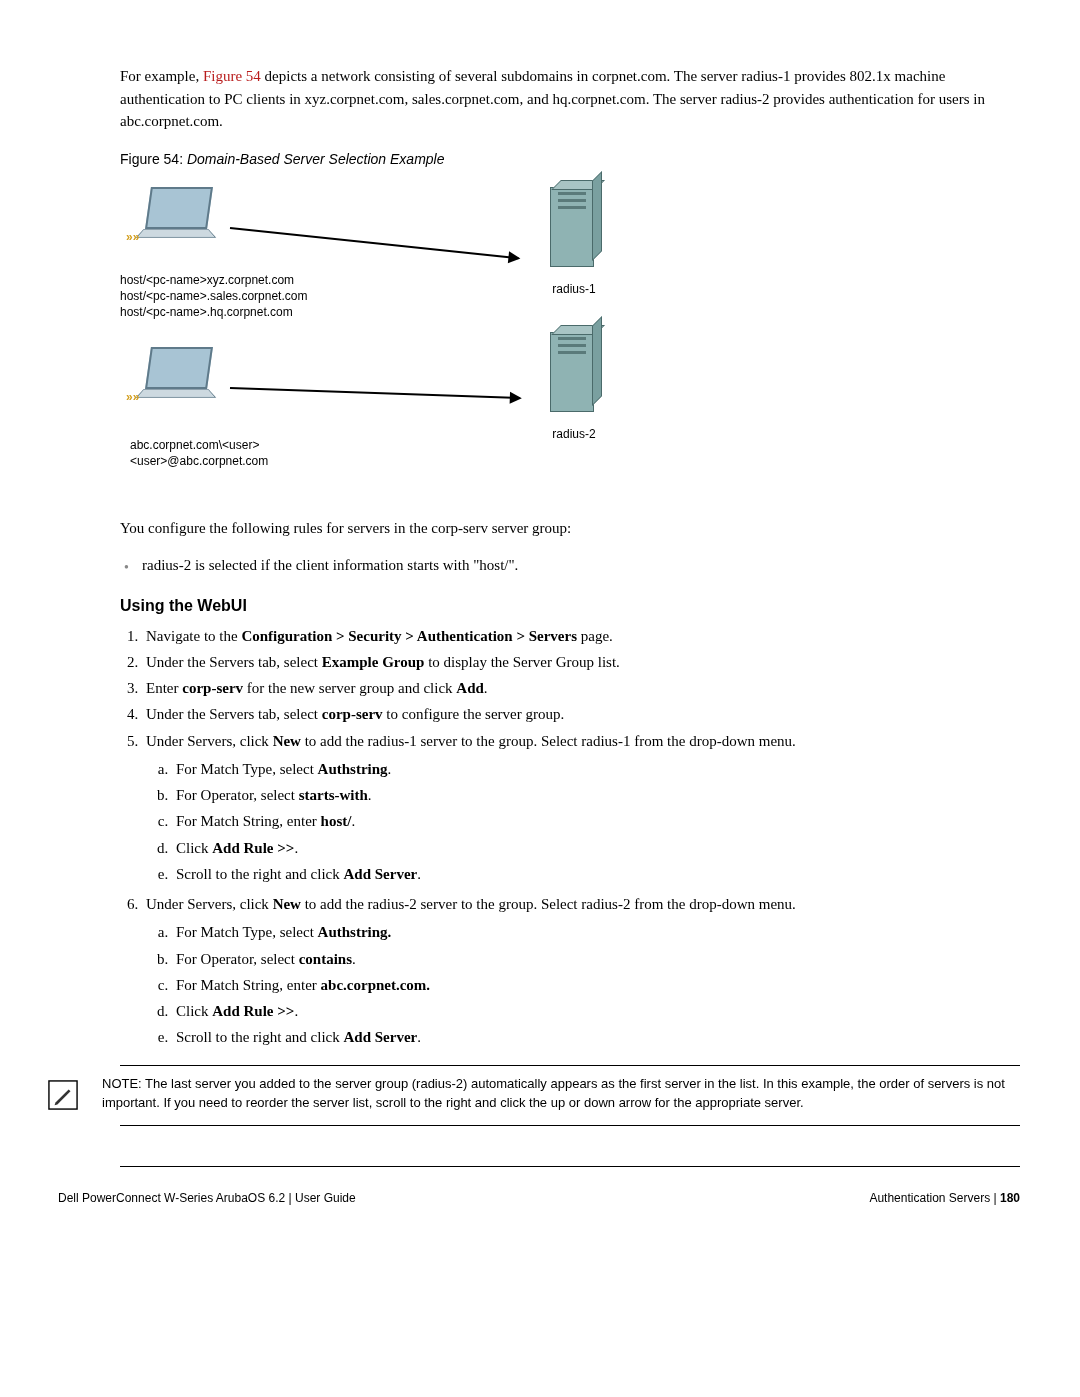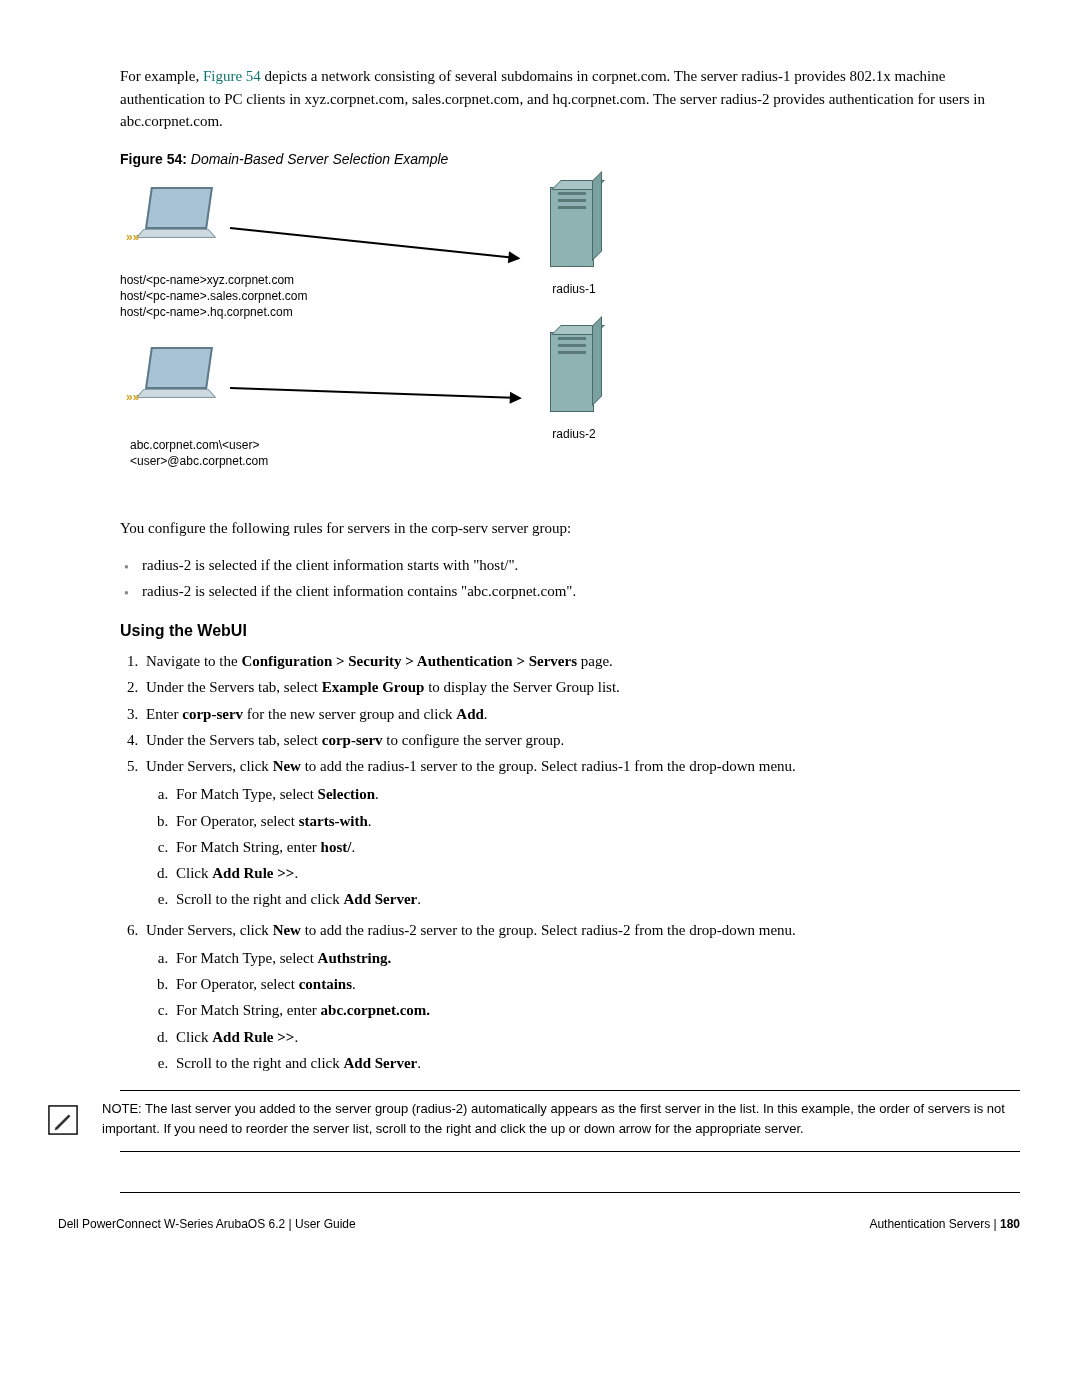--- a/index.html
+++ b/index.html
@@ -14,28 +14,28 @@
   .page {
     padding: 65px 60px 30px 120px;
     position: relative;
     box-sizing: border-box;
   }
   .para {
     line-height: 1.5;
     margin: 0 0 14px 0;
   }
   .link {
-    color: #0f766e;
+    color: #b91c1c;
   }
   .fig-caption {
     font-family: Arial, Helvetica, sans-serif;
     font-size: 14px;
     margin: 18px 0 10px 0;
   }
-  .fig-caption .bold { font-weight: bold; }
+  .fig-caption .bold { font-weight: normal; }
   .fig-caption .italic { font-style: italic; }
   .diagram {
     position: relative;
     width: 560px;
     height: 310px;
     margin: 10px 0 30px 0;
     font-family: Arial, Helvetica, sans-serif;
     font-size: 12px;
   }
   .laptop {
@@ -260,33 +260,32 @@
       <div class="server-label">radius-2</div>
     </div>
     <div class="dlabel" style="left:10px; top:260px; white-space:pre;">abc.corpnet.com\&lt;user&gt;
 &lt;user&gt;@abc.corpnet.com</div>
   </div>
 
   <p class="para">You configure the following rules for servers in the corp-serv server group:</p>
 
   <ul class="bullets">
     <li>radius-2 is selected if the client information starts with "host/".</li>
-    <li>radius-2 is selected if the client information contains "abc.corpnet.com".</li>
   </ul>
 
   <div class="section-h">Using the WebUI</div>
 
   <ol class="steps">
     <li><span>Navigate to the </span><span class="bold">Configuration &gt; Security &gt; Authentication &gt; Servers</span><span> page.</span></li>
     <li><span>Under the Servers tab, select </span><span class="bold">Example Group</span><span> to display the Server Group list.</span></li>
     <li><span>Enter </span><span class="bold">corp-serv</span><span> for the new server group and click </span><span class="bold">Add</span><span>.</span></li>
     <li><span>Under the Servers tab, select </span><span class="bold">corp-serv</span><span> to configure the server group.</span></li>
     <li><span>Under Servers, click </span><span class="bold">New</span><span> to add the radius-1 server to the group. Select radius-1 from the drop-down menu.</span>
       <ol class="sub">
-        <li><span>For Match Type, select </span><span class="bold">Selection</span><span>.</span></li>
+        <li><span>For Match Type, select </span><span class="bold">Authstring</span><span>.</span></li>
         <li><span>For Operator, select </span><span class="bold">starts-with</span><span>.</span></li>
         <li><span>For Match String, enter </span><span class="bold">host/</span><span>.</span></li>
         <li><span>Click </span><span class="bold">Add Rule &gt;&gt;</span><span>.</span></li>
         <li><span>Scroll to the right and click </span><span class="bold">Add Server</span><span>.</span></li>
       </ol>
     </li>
     <li><span>Under Servers, click </span><span class="bold">New</span><span> to add the radius-2 server to the group. Select radius-2 from the drop-down menu.</span>
       <ol class="sub">
         <li><span>For Match Type, select </span><span class="bold">Authstring.</span><span></span></li>
         <li><span>For Operator, select </span><span class="bold">contains</span><span>.</span></li>

